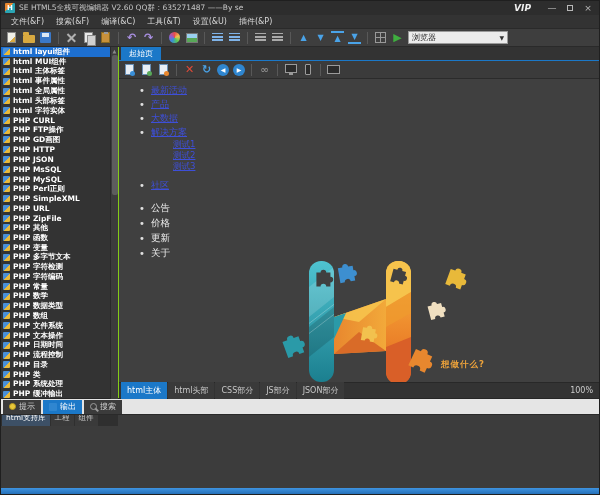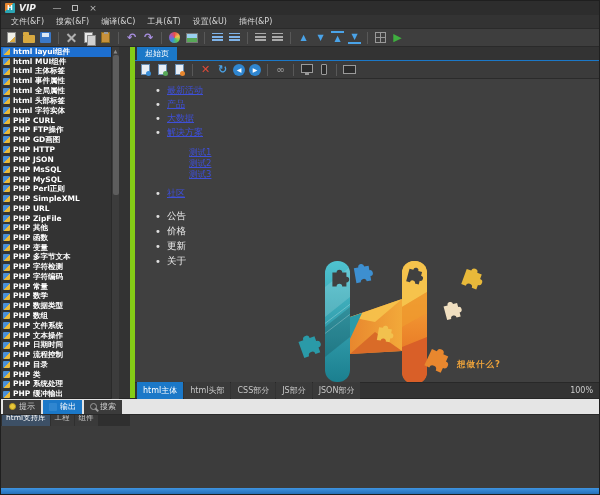--- a/index.html
+++ b/index.html
@@ -44,21 +44,21 @@
   .ic-grid { width:11px; height:11px; border:1px solid #999;
     background:linear-gradient(#999,#999) center/11px 1px no-repeat, linear-gradient(#999,#999) center/1px 11px no-repeat; }
   .ic-run { color:#3fae3f; font-size:11px; }
   .browser-select { width:100px; height:13px; background:#ececec; border:1px solid #9a9a9a; display:flex; align-items:center; justify-content:space-between; padding:0 3px; font-size:8px; color:#222; }
   .browser-select .caret { font-size:6px; color:#333; }
 
   
   .main { display:flex; height:351px; }
 
   
-  .sidebar { width:134px; background:#333333; border-right:5px solid #84cc16; display:flex; flex-direction:column; }
+  .sidebar { width:118px; background:#333333; border-right:1px solid #84cc16; display:flex; flex-direction:column; }
   .side-body { flex:1; display:flex; }
   .tree { width:110px; display:flex; flex-direction:column; }
   .tree-item { flex:1; min-height:0; display:flex; align-items:center; gap:3px; padding-left:2px; font-size:7.5px; font-weight:bold; color:#ffffff; white-space:nowrap; overflow:hidden; }
   .tree-item.active { background:#1d6fd0; }
   .tree-ic { flex:0 0 auto; width:7px; height:7px; border-radius:1px; background:linear-gradient(135deg,#4a90d8 0 55%,#e8b93a 55%); }
   .side-scroll { width:8px; background:#3c3c3c; border-left:1px solid #2a2a2a; display:flex; flex-direction:column; align-items:center; }
   .side-scroll .arr { color:#8a8a8a; font-size:5px; height:8px; line-height:8px; }
   .side-scroll .track { flex:1; width:6px; position:relative; }
   .side-scroll .thumb { position:absolute; top:0; left:0; width:6px; height:140px; background:#5d5d5d; border-radius:2px; }
   .side-tabs { height:19px; background:#2f2f2f; border-top:1px solid #252525; display:flex; align-items:center; gap:1px; padding-left:1px; }
@@ -82,21 +82,21 @@
   .mic-monitor::after { content:""; position:absolute; left:3px; bottom:-3px; width:4px; height:2px; background:#9a9a9a; }
   .mic-phone { width:6px; height:11px; border:1px solid #9a9a9a; border-radius:1px; background:#2b2b2b; }
   .mic-wide { width:14px; height:9px; border:1px solid #9a9a9a; background:#2b2b2b; }
 
   .content { position:relative; flex:1; background:#404040; overflow:hidden; }
 
   .home-links { position:absolute; left:20px; top:4px; }
   .link-row { display:flex; align-items:center; height:14px; }
   .bullet { width:12px; color:#e0e0e0; font-size:10px; }
   .blink { color:#3e4fd8; font-size:9px; text-decoration:underline; }
-  .sub-block { padding-left:34px; margin-top:8px; }
+  .sub-block { padding-left:34px; }
   .sub-row { height:11px; display:flex; align-items:center; }
   .sub-row .blink { font-size:8.5px; }
   .community { margin-top:6px; }
   .plain-block { margin-top:9px; }
   .plain-row { display:flex; align-items:center; height:15px; }
   .plain-row .ptext { color:#ececec; font-size:9.5px; }
 
   .hlogo { position:absolute; left:160px; top:168px; }
   .logo-caption { position:absolute; left:322px; top:280px; color:#f0a43a; font-size:8.5px; font-weight:bold; letter-spacing:1px; }
 
@@ -120,20 +120,21 @@
 
   .bottom-bar { height:8px; background:linear-gradient(180deg,#3e93e0,#1e66ad); }
 </style>
 </head>
 <body>
 
 <div class="app">
 
   <div class="titlebar">
     <span class="app-logo">H</span>
+    <span class="title-text">SE HTML5全栈可视编辑器 V2.60 QQ群：635271487 ——By se</span>
     <span class="vip">VIP</span>
     <span class="winbtn">—</span>
     <span class="winbtn"><span class="sq"></span></span>
     <span class="winbtn">×</span>
   </div>
 
   <div class="menubar">
 
   <span class="menu-item">文件(&amp;F)</span>
       <span class="menu-item">搜索(&amp;F)</span>
@@ -186,20 +187,24 @@
     <span class="tb-sep"></span>
     <span class="ic ic-arrow">▲</span>
     <span class="ic ic-arrow">▼</span>
     <span class="ic ic-arrow ic-top">▲</span>
     <span class="ic ic-arrow ic-bottom">▼</span>
     <span class="tb-sep"></span>
     <span class="ic">
         <span class="ic-grid"></span>
       </span>
     <span class="ic ic-run">▶</span>
+    <span class="browser-select">
+      <span>浏览器</span>
+      <span class="caret">▼</span>
+    </span>
   </div>
 
   <div class="main">
 
     <div class="sidebar">
       <div class="side-body">
         <div class="tree">
 
             <div class="tree-item active">
               <span class="tree-ic"></span>

